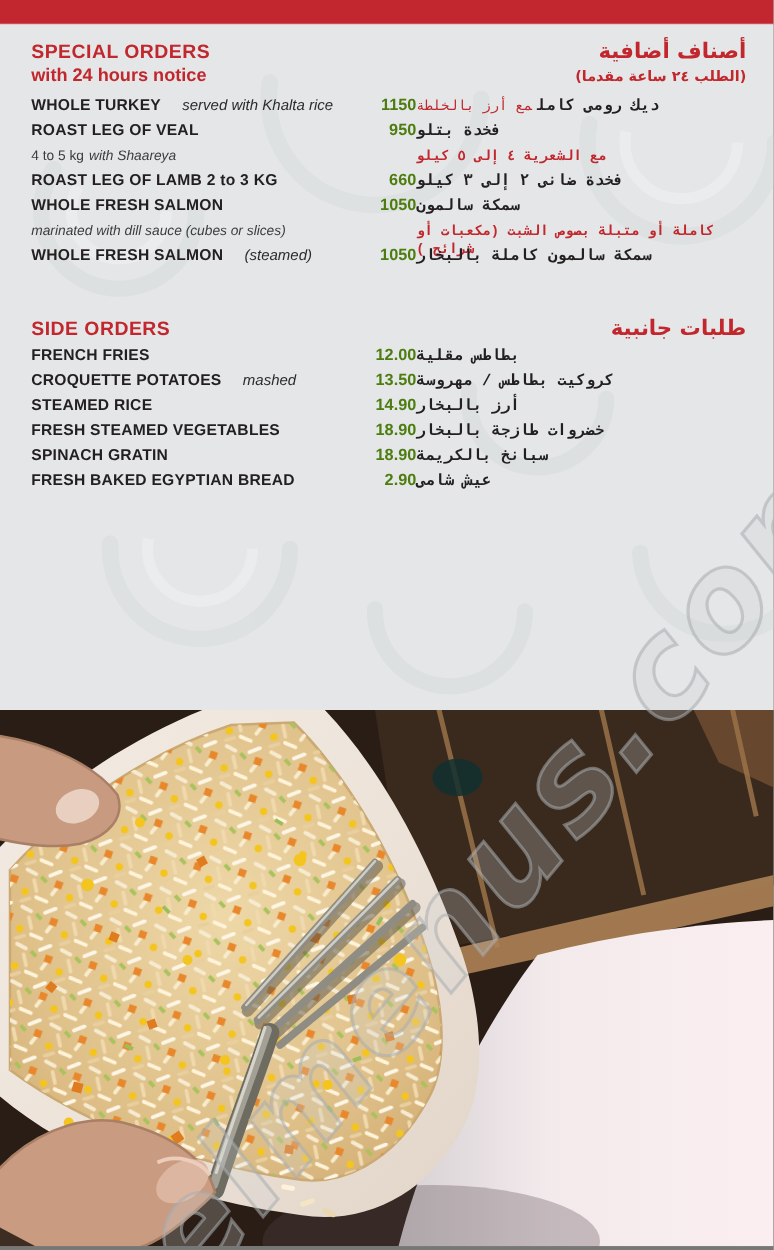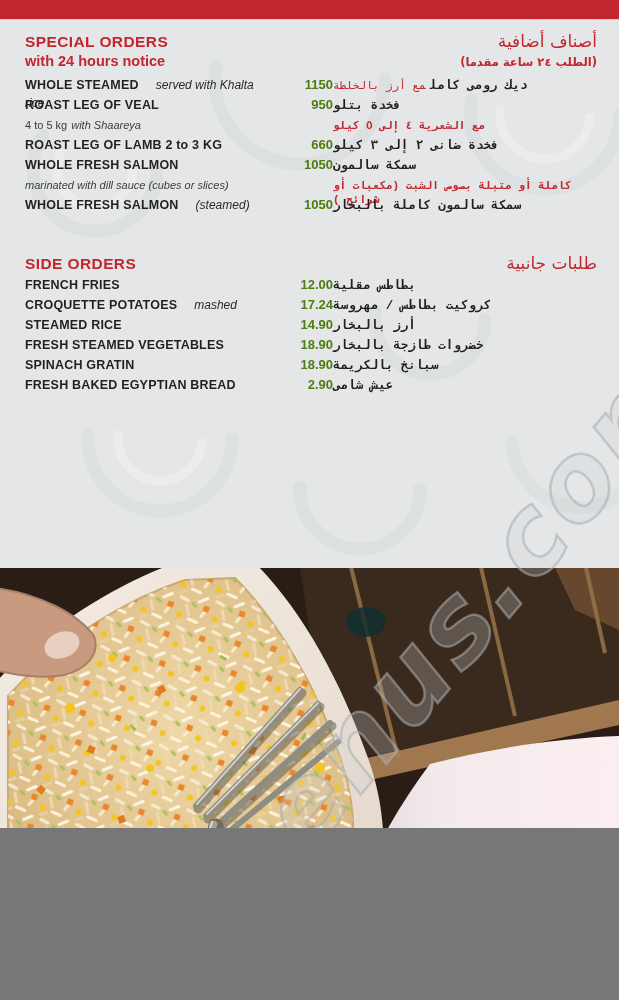--- a/index.html
+++ b/index.html
@@ -1,30 +1,30 @@
 <!DOCTYPE html>
 <html><head>
 <meta charset="utf-8">
 <style>
   html,body{margin:0;padding:0;background:#777;}
-  .page{position:relative;width:619px;height:828px;overflow:hidden;
+  .page{position:relative;width:619px;height:997px;overflow:hidden;
         background:#e4e6e7;font-family:"Liberation Sans",sans-serif;}
   
   .top-bar{position:absolute;left:0;top:0;width:619px;height:19px;background:#c2262e;
            border-bottom:1px solid #e8c6c6;}
   
   .swirls{position:absolute;left:0;top:19px;width:619px;height:550px;pointer-events:none;}
   
   .menu{position:absolute;left:0;top:19px;width:619px;height:549px;color:#231f20;}
   .sec{position:absolute;left:25px;right:22px;}
   .sec-special{top:12px;}
   .sec-side{top:234px;}
   .hdr{display:flex;justify-content:space-between;align-items:baseline;height:22px;}
   .t-en{color:#c1272d;font-weight:bold;font-size:15.5px;letter-spacing:.4px;}
-  .t-ar{color:#c1272d;font-weight:normal;font-size:17px;font-family:"DejaVu Sans",sans-serif;direction:rtl;}
+  .t-ar{color:#c1272d;font-weight:bold;font-size:17px;font-family:"DejaVu Sans",sans-serif;direction:rtl;}
   .s-en{color:#c1272d;font-weight:bold;font-size:14.5px;}
   .s-ar{color:#c1272d;font-weight:bold;font-size:11.5px;font-family:"DejaVu Sans",sans-serif;direction:rtl;}
   .row{display:grid;grid-template-columns:248px 60px 1fr;align-items:baseline;height:20px;}
   .nm{font-weight:bold;font-size:12.5px;color:#231f20;letter-spacing:.2px;}
   .ds{font-style:italic;font-size:12px;font-weight:normal;color:#2b2b2b;margin-left:17px;}
   .pr{font-weight:bold;color:#4d7c0f;text-align:right;font-size:13px;}
   .ar{direction:rtl;text-align:left;font-family:Liberation Mono, monospace;font-size:12.5px;color:#231f20;}
   .arb{font-weight:bold;}
   .arr{color:#c1272d;font-size:11px;margin-right:4px;}
   .note{font-size:11px;color:#3c3c3c;}
@@ -69,21 +69,21 @@
       <div class="hdr">
         <span class="t-en">SPECIAL ORDERS</span>
         <span class="t-ar">أصناف أضافية</span>
       </div>
       <div class="hdr">
         <span class="s-en">with 24 hours notice</span>
         <span class="s-ar">(الطلب ٢٤ ساعة مقدما)</span>
       </div>
 
       <div class="row">
-        <span><b class="nm">WHOLE STEAMED</b><i class="ds">served with Khalta rice</i></span>
+        <span><b class="nm">WHOLE TURKEY</b><i class="ds">served with Khalta rice</i></span>
         <span class="pr">1150</span>
         <span class="ar"><span class="arb">ديك رومى كامل</span><span class="arr">مع أرز بالخلطة</span></span>
       </div>
       <div class="row">
         <span><b class="nm">ROAST LEG OF VEAL</b></span>
         <span class="pr">950</span>
         <span class="ar"><span class="arb">فخدة بتلو</span></span>
       </div>
       <div class="row">
         <span><span class="note">4 to 5 kg</span><i class="note-i">with Shaareya</i></span>
@@ -117,21 +117,21 @@
         <span class="t-en">SIDE ORDERS</span>
         <span class="t-ar">طلبات جانبية</span>
       </div>
       <div class="row">
         <span><b class="nm">FRENCH FRIES</b></span>
         <span class="pr">12.00</span>
         <span class="ar"><span class="arb">بطاطس مقلية</span></span>
       </div>
       <div class="row">
         <span><b class="nm">CROQUETTE POTATOES</b><i class="ds">mashed</i></span>
-        <span class="pr">17.24</span>
+        <span class="pr">13.50</span>
         <span class="ar"><span class="arb">كروكيت بطاطس / مهروسة</span></span>
       </div>
       <div class="row">
         <span><b class="nm">STEAMED RICE</b></span>
         <span class="pr">14.90</span>
         <span class="ar"><span class="arb">أرز بالبخار</span></span>
       </div>
       <div class="row">
         <span><b class="nm">FRESH STEAMED VEGETABLES</b></span>
         <span class="pr">18.90</span>

